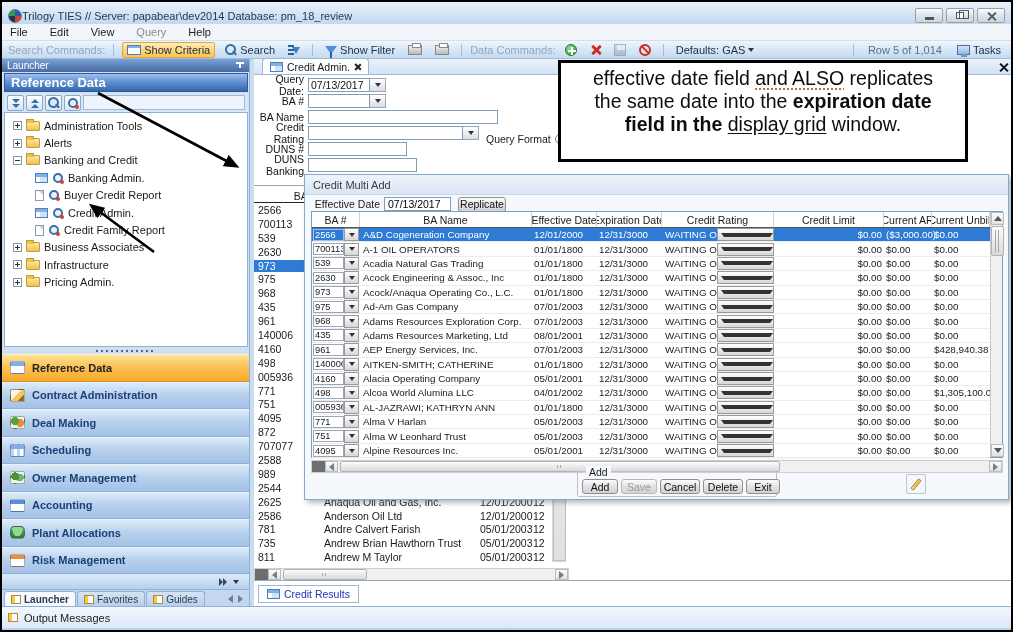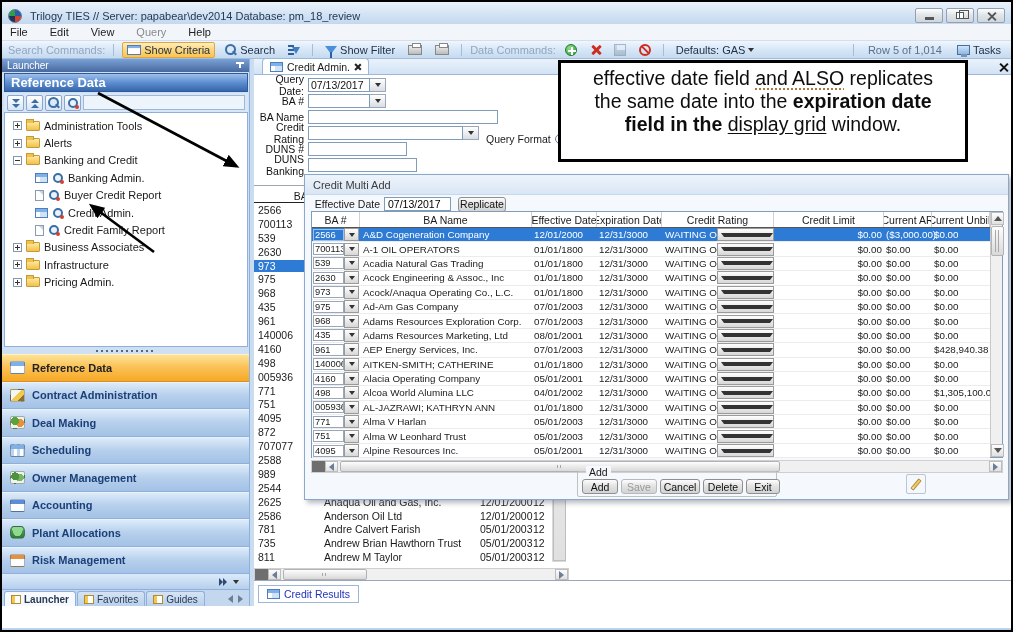--- a/index.html
+++ b/index.html
@@ -1,19 +1,19 @@
 <!DOCTYPE html>
 <html><head>
 <meta charset="utf-8">
 <style>
   *{margin:0;padding:0;box-sizing:border-box;font-family:"Liberation Sans",sans-serif;}
   html,body{background:#fff;}
   .screen{position:relative;width:1013px;height:632px;border:2px solid #000;overflow:hidden;background:#fff;font-size:11px;color:#1a1a1a;}
   
-  .titlebar{position:absolute;left:0;top:0;width:100%;height:28px;background:linear-gradient(#eaf2fb,#cfe0f2 55%,#bcd2ea);border-bottom:1px solid #9db4cf;display:flex;align-items:center;padding:0 6px;gap:8px;}
+  .titlebar{position:absolute;left:0;top:0;width:100%;height:28px;background:linear-gradient(#eaf2fb,#cfe0f2 55%,#bcd2ea);border-bottom:1px solid #9db4cf;display:flex;align-items:center;padding:0 6px;gap:0;}
   .title-text{color:#223a55;font-size:11px;}
   .logo{width:14px;height:14px;border-radius:50%;background:conic-gradient(#2a5caa 0 25%,#d43f2f 25% 50%,#1d3557 50% 75%,#2f9e44 75%);border:1px solid #5f7ba0;}
   .winbtns{margin-left:auto;display:flex;gap:3px;}
   .wbtn{width:28px;height:15px;border:1px solid #94a0ac;border-radius:2px;background:linear-gradient(#fdfdfd,#dfe4e9 50%,#cfd6dd);display:flex;align-items:center;justify-content:center;position:relative;}
   .g-min{width:9px;height:3px;background:#555;margin-top:6px;}
   .g-rest{width:8px;height:7px;border:1px solid #555;position:relative;background:#fff;}
   .g-rest::before{content:"";position:absolute;left:2px;top:-3px;width:8px;height:7px;border:1px solid #555;background:transparent;}
   .g-x{position:relative;width:9px;height:9px;}
   .g-x::before,.g-x::after{content:"";position:absolute;left:4px;top:0;width:2px;height:11px;background:#555;}
   .g-x::before{transform:rotate(45deg);} .g-x::after{transform:rotate(-45deg);}
@@ -1076,15 +1076,19 @@
   <svg class="arrows" viewBox="0 0 1013 632">
     <defs>
       <marker id="ah" markerWidth="6" markerHeight="5" refX="4.5" refY="2.5" orient="auto" markerUnits="strokeWidth">
         <path d="M0,0 L6,2.5 L0,5 z" fill="#000"></path>
       </marker>
     </defs>
     <line x1="96" y1="91" x2="234" y2="164" stroke="#000" stroke-width="2.6" marker-end="url(#ah)"></line>
     <line x1="152" y1="250" x2="90" y2="204" stroke="#000" stroke-width="2.6" marker-end="url(#ah)"></line>
   </svg>
 
+  <div class="output-bar">
+    <span class="ic-tabgrid"></span>
+    <span>Output Messages</span>
+  </div>
   <div class="bottom-strip"></div>
 
 </div>
 
 </body></html>

